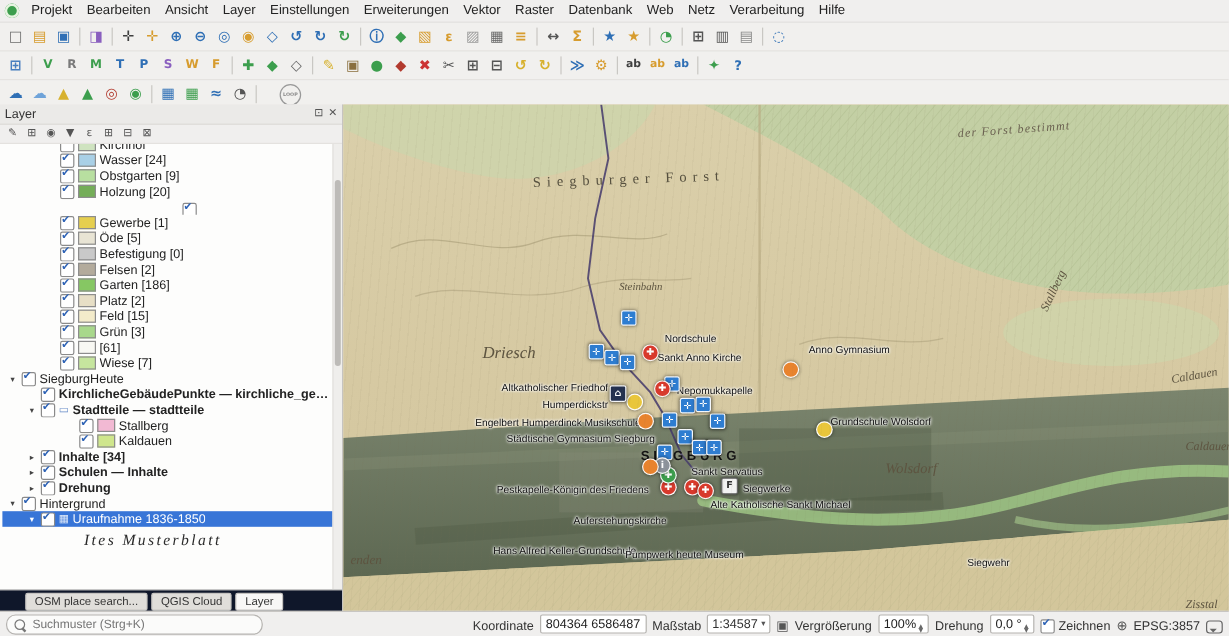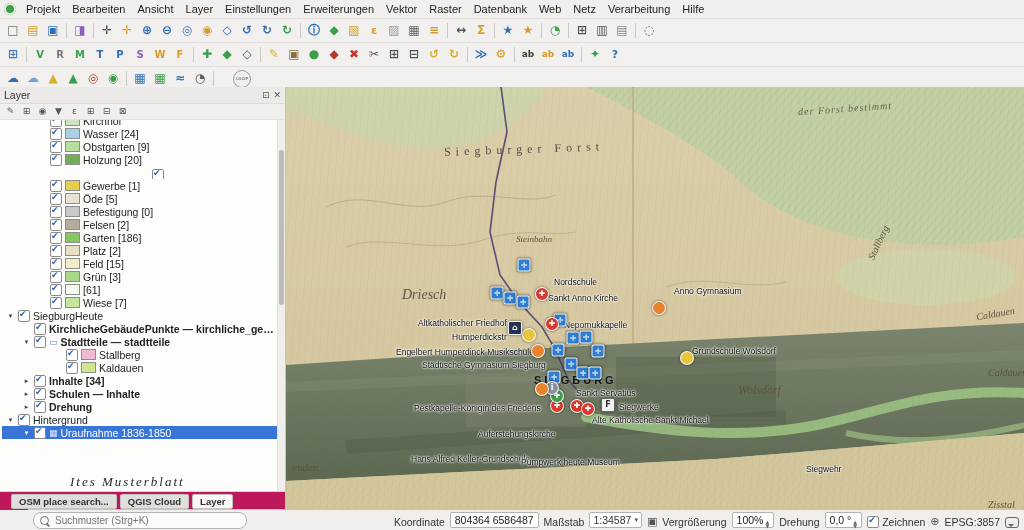--- a/index.html
+++ b/index.html
@@ -39,26 +39,26 @@
   .tree-row.bold .tlabel{font-weight:700;}
   .tree-row.selected{background:#3875d7;color:#fff;}
   .arrow{width:9px;flex:none;font-size:7px;color:#444;text-align:center;font-family:"DejaVu Sans",sans-serif;}
   .selected .arrow{color:#fff;}
   .cb{width:10px;height:10px;flex:none;border:1px solid #8a8a8a;border-radius:2px;background:#fff;position:relative;}
   .cb.on::after{content:"✔";font-family:"DejaVu Sans",sans-serif;position:absolute;left:0px;top:-2px;font-size:9px;color:#2d62b5;}
   .swatch{width:13px;height:9px;flex:none;border:1px solid #8d8d8d;}
   .licon{flex:none;font-size:9px;color:#6a8ec9;font-family:"DejaVu Sans",sans-serif;}
   .selected .licon{color:#dce7f8;}
   .tlabel{overflow:hidden;text-overflow:ellipsis;}
-  .tree-row.preview-row{height:22px;justify-content:flex-start;padding-left:56px !important;margin-top:32px;}
+  .tree-row.preview-row{height:22px;justify-content:flex-start;padding-left:56px !important;}
   .tree-row.preview-row .tlabel{font-family:"Liberation Serif","DejaVu Serif",serif;font-style:italic;font-size:13px;letter-spacing:2px;color:#2a2a2a;}
   .vscroll{position:absolute;top:0;bottom:0;right:0;width:7px;background:#efeeec;border-left:1px solid #e2e0dd;}
   .vthumb{position:absolute;top:8%;height:42%;left:1px;right:1px;background:#bdbbb8;border-radius:3px;}
 
-  .panel-tabs{height:16px;display:flex;align-items:center;gap:3px;padding:1px 11px;background:#be185d;border-top:1px solid #d8d6d3;font-weight:bold;}
+  .panel-tabs{height:16px;display:flex;align-items:center;gap:3px;padding:1px 21px;background:#0f172a;border-top:1px solid #d8d6d3;}
   .ptab{font-size:9.5px;padding:0 7px;height:13px;line-height:13px;background:#e0deda;border:1px solid #c5c3c0;border-radius:2px;color:#333;white-space:nowrap;cursor:default;}
   .ptab.active{background:#f8f7f6;}
 
   
   .map{position:relative;flex:1;overflow:hidden;background:linear-gradient(180deg,#dacfaa 0%,#d6c9a2 55%,#d2c59d 100%);}
   .map::after{content:"";position:absolute;inset:0;pointer-events:none;
     background:repeating-linear-gradient(95deg,rgba(120,110,80,.05) 0 1px,transparent 1px 7px);}
   .terrain{position:absolute;left:0;top:0;}
   .plabel{position:absolute;font-family:"Liberation Serif","DejaVu Serif",serif;color:#5d5440;white-space:nowrap;pointer-events:none;}
   .serif-wide{letter-spacing:5px;color:#56503f;}
@@ -69,21 +69,21 @@
     text-shadow:0 0 2px #fff,0 0 2px #fff,0 0 3px #fff;}
   .marker{position:absolute;width:12px;height:12px;border-radius:50%;border:1px solid rgba(255,255,255,.95);
     box-shadow:0 0 3px rgba(0,0,0,.55);display:flex;align-items:center;justify-content:center;transform:translate(-50%,-50%);cursor:pointer;}
   .mglyph{font-family:"DejaVu Sans",sans-serif;font-weight:700;font-size:8px;color:#fff;line-height:1;}
   .m-school{border-radius:2px;width:11px;height:11px;}
   .m-museum{border-radius:2px;}
   .m-factory{border-radius:2px;border-color:#666;}
 
   
   .statusbar{position:absolute;left:0;right:0;bottom:0;height:20px;background:#f0efee;border-top:1px solid #c8c6c3;
-    display:flex;align-items:center;padding:0 5px;gap:7px;font-size:10.5px;color:#333;margin-left:28px;}
+    display:flex;align-items:center;padding:0 5px;gap:7px;font-size:10.5px;color:#333;}
   .sb-search{width:200px;height:15px;border:1px solid #b5b3b0;border-radius:8px;background:#fbfbfa;
     display:flex;align-items:center;padding:0 6px;gap:4px;flex:none;}
   .sb-search input{border:none;outline:none;background:transparent;font-size:10px;color:#555;width:100%;
     font-family:"Liberation Sans",sans-serif;}
   .mag{width:7px;height:7px;border:1.5px solid #777;border-radius:50%;position:relative;flex:none;}
   .mag::after{content:"";position:absolute;width:4px;height:1.5px;background:#777;transform:rotate(45deg);left:5px;top:7px;}
   .sb-right{margin-left:auto;display:flex;align-items:flex-end;gap:5px;}
   .sb-label{color:#333;}
   .sb-field{height:14px;line-height:14px;background:#fff;border:1px solid #b5b3b0;border-radius:2px;padding:0 4px;color:#222;white-space:nowrap;}
   .sb-combo{display:flex;align-items:center;gap:3px;height:14px;background:#fff;border:1px solid #b5b3b0;border-radius:2px;padding:0 3px;}

